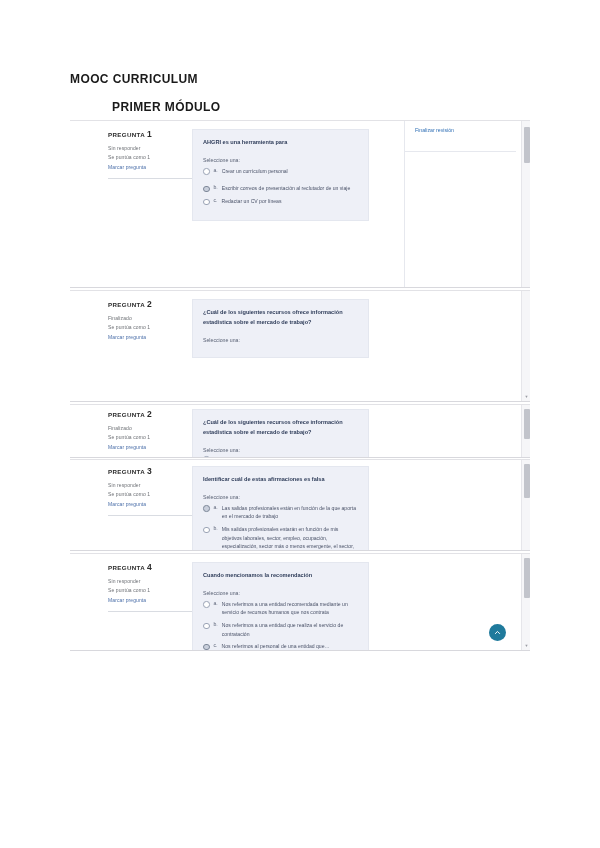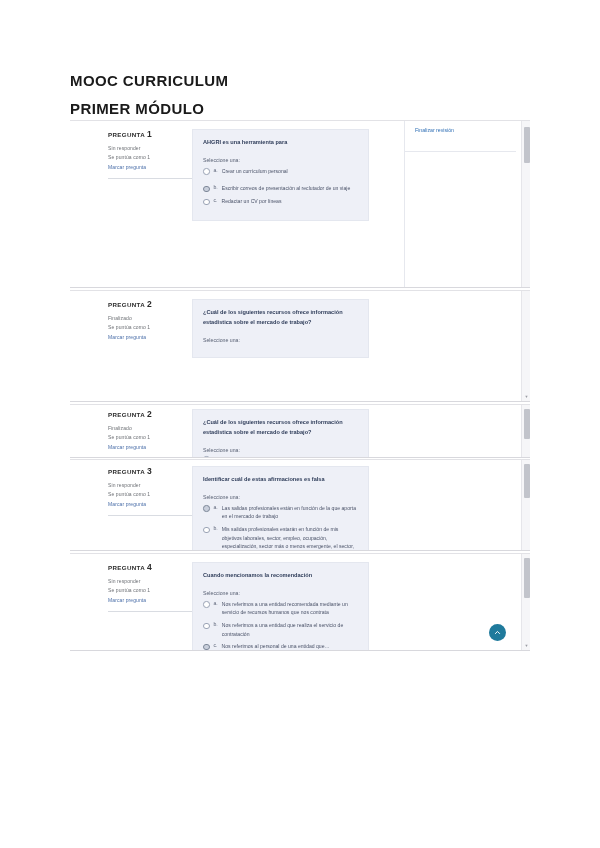--- a/index.html
+++ b/index.html
@@ -12,28 +12,28 @@
     height: 848px;
     position: relative;
     font-family: "Liberation Sans", sans-serif;
     overflow: hidden;
   }
 
   
   .doc-heading {
     position: absolute;
     left: 70px;
-    font-size: 15px;
+    font-size: 12px;
     font-weight: 600;
     color: #1a1a1a;
     letter-spacing: 0.4px;
     white-space: nowrap;
   }
   #heading-1 { top: 72px; }
-  #heading-2 { top: 100px; }
+  #heading-2 { top: 100px; margin-left: 42px; }
 
   
   .shot {
     position: absolute;
     left: 70px;
     width: 460px;
     background: #ffffff;
     border-top: 1px solid #e2e2e6;
     border-bottom: 1px solid #d8d8dd;
     overflow: hidden;

